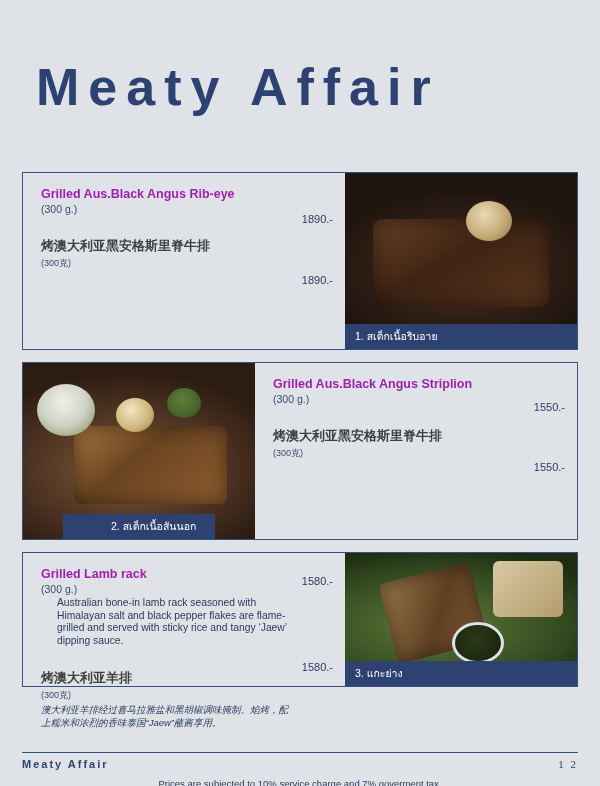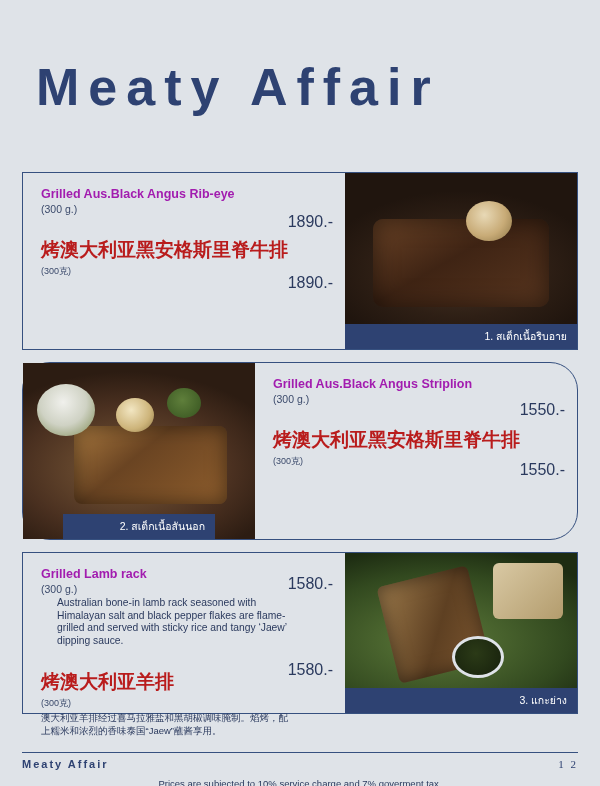--- a/index.html
+++ b/index.html
@@ -37,22 +37,22 @@
   
   .section {
     position: absolute;
     left: 22px;
     right: 22px;
     border: 1px solid #36507f;
     background: transparent;
     display: flex;
   }
   .sec1 { top: 172px; height: 178px; }
-  .sec2 { top: 362px; height: 178px; border-radius: 28px; }
-  .sec3 { top: 552px; height: 162px; }
+  .sec2 { top: 362px; height: 178px; }
+  .sec3 { top: 552px; height: 135px; }
 
   .text-col {
     flex: 1 1 auto;
     padding: 14px 14px 8px 18px;
     position: relative;
   }
   .img-col {
     flex: 0 0 232px;
     position: relative;
     overflow: hidden;
@@ -64,48 +64,49 @@
     font-weight: bold;
     color: #a21caf;
     margin: 0 0 2px 0;
   }
   .dish-grams {
     font-size: 10.5px;
     color: #3b4a6b;
     margin: 0;
   }
   .dish-cn {
-    font-size: 19px;
+    font-size: 13px;
     font-weight: bold;
-    color: #b91c1c;
+    color: #404040;
     margin: 22px 0 2px 0;
   }
   .dish-cn-grams {
     font-size: 9px;
     color: #3b4a6b;
     margin: 0;
   }
   .desc-en {
     font-size: 10.3px;
     line-height: 1.22;
     color: #2b3a5e;
     margin: 2px 0 0 16px;
     max-width: 240px;
   }
   .desc-cn {
     font-size: 9.5px;
     line-height: 1.3;
     color: #2b3a5e;
     margin: 2px 0 0 0;
     max-width: 250px;
+    font-style: italic;
   }
 
   .price {
     position: absolute;
-    font-size: 16px;
+    font-size: 11px;
     color: #2b3a5e;
   }
 
   
   .sec1 .price-en { right: 12px; top: 40px; }
   .sec1 .price-cn { right: 12px; top: 101px; }
 
   .sec2 .price-en { right: 12px; top: 38px; }
   .sec2 .price-cn { right: 12px; top: 98px; }
 
@@ -208,21 +209,21 @@
     background: radial-gradient(circle at 45% 40%, #2b3a17 0%, #16200c 100%);
     border: 3px solid #dfe3e8;
   }
 
   
   .caption {
     position: absolute;
     background: #2e4272;
     color: #ffffff;
     font-size: 10.5px;
-    text-align: right;
+    text-align: left;
     padding: 4px 10px;
     white-space: nowrap;
   }
   .cap-1 { right: 0; bottom: 0; left: 0; }
   .cap-2 { left: 40px; right: 40px; bottom: 0; padding-left: 48px; }
   .cap-3 { left: 0; right: 0; bottom: 0; }
 
   
   .footer-note {
     position: absolute;

